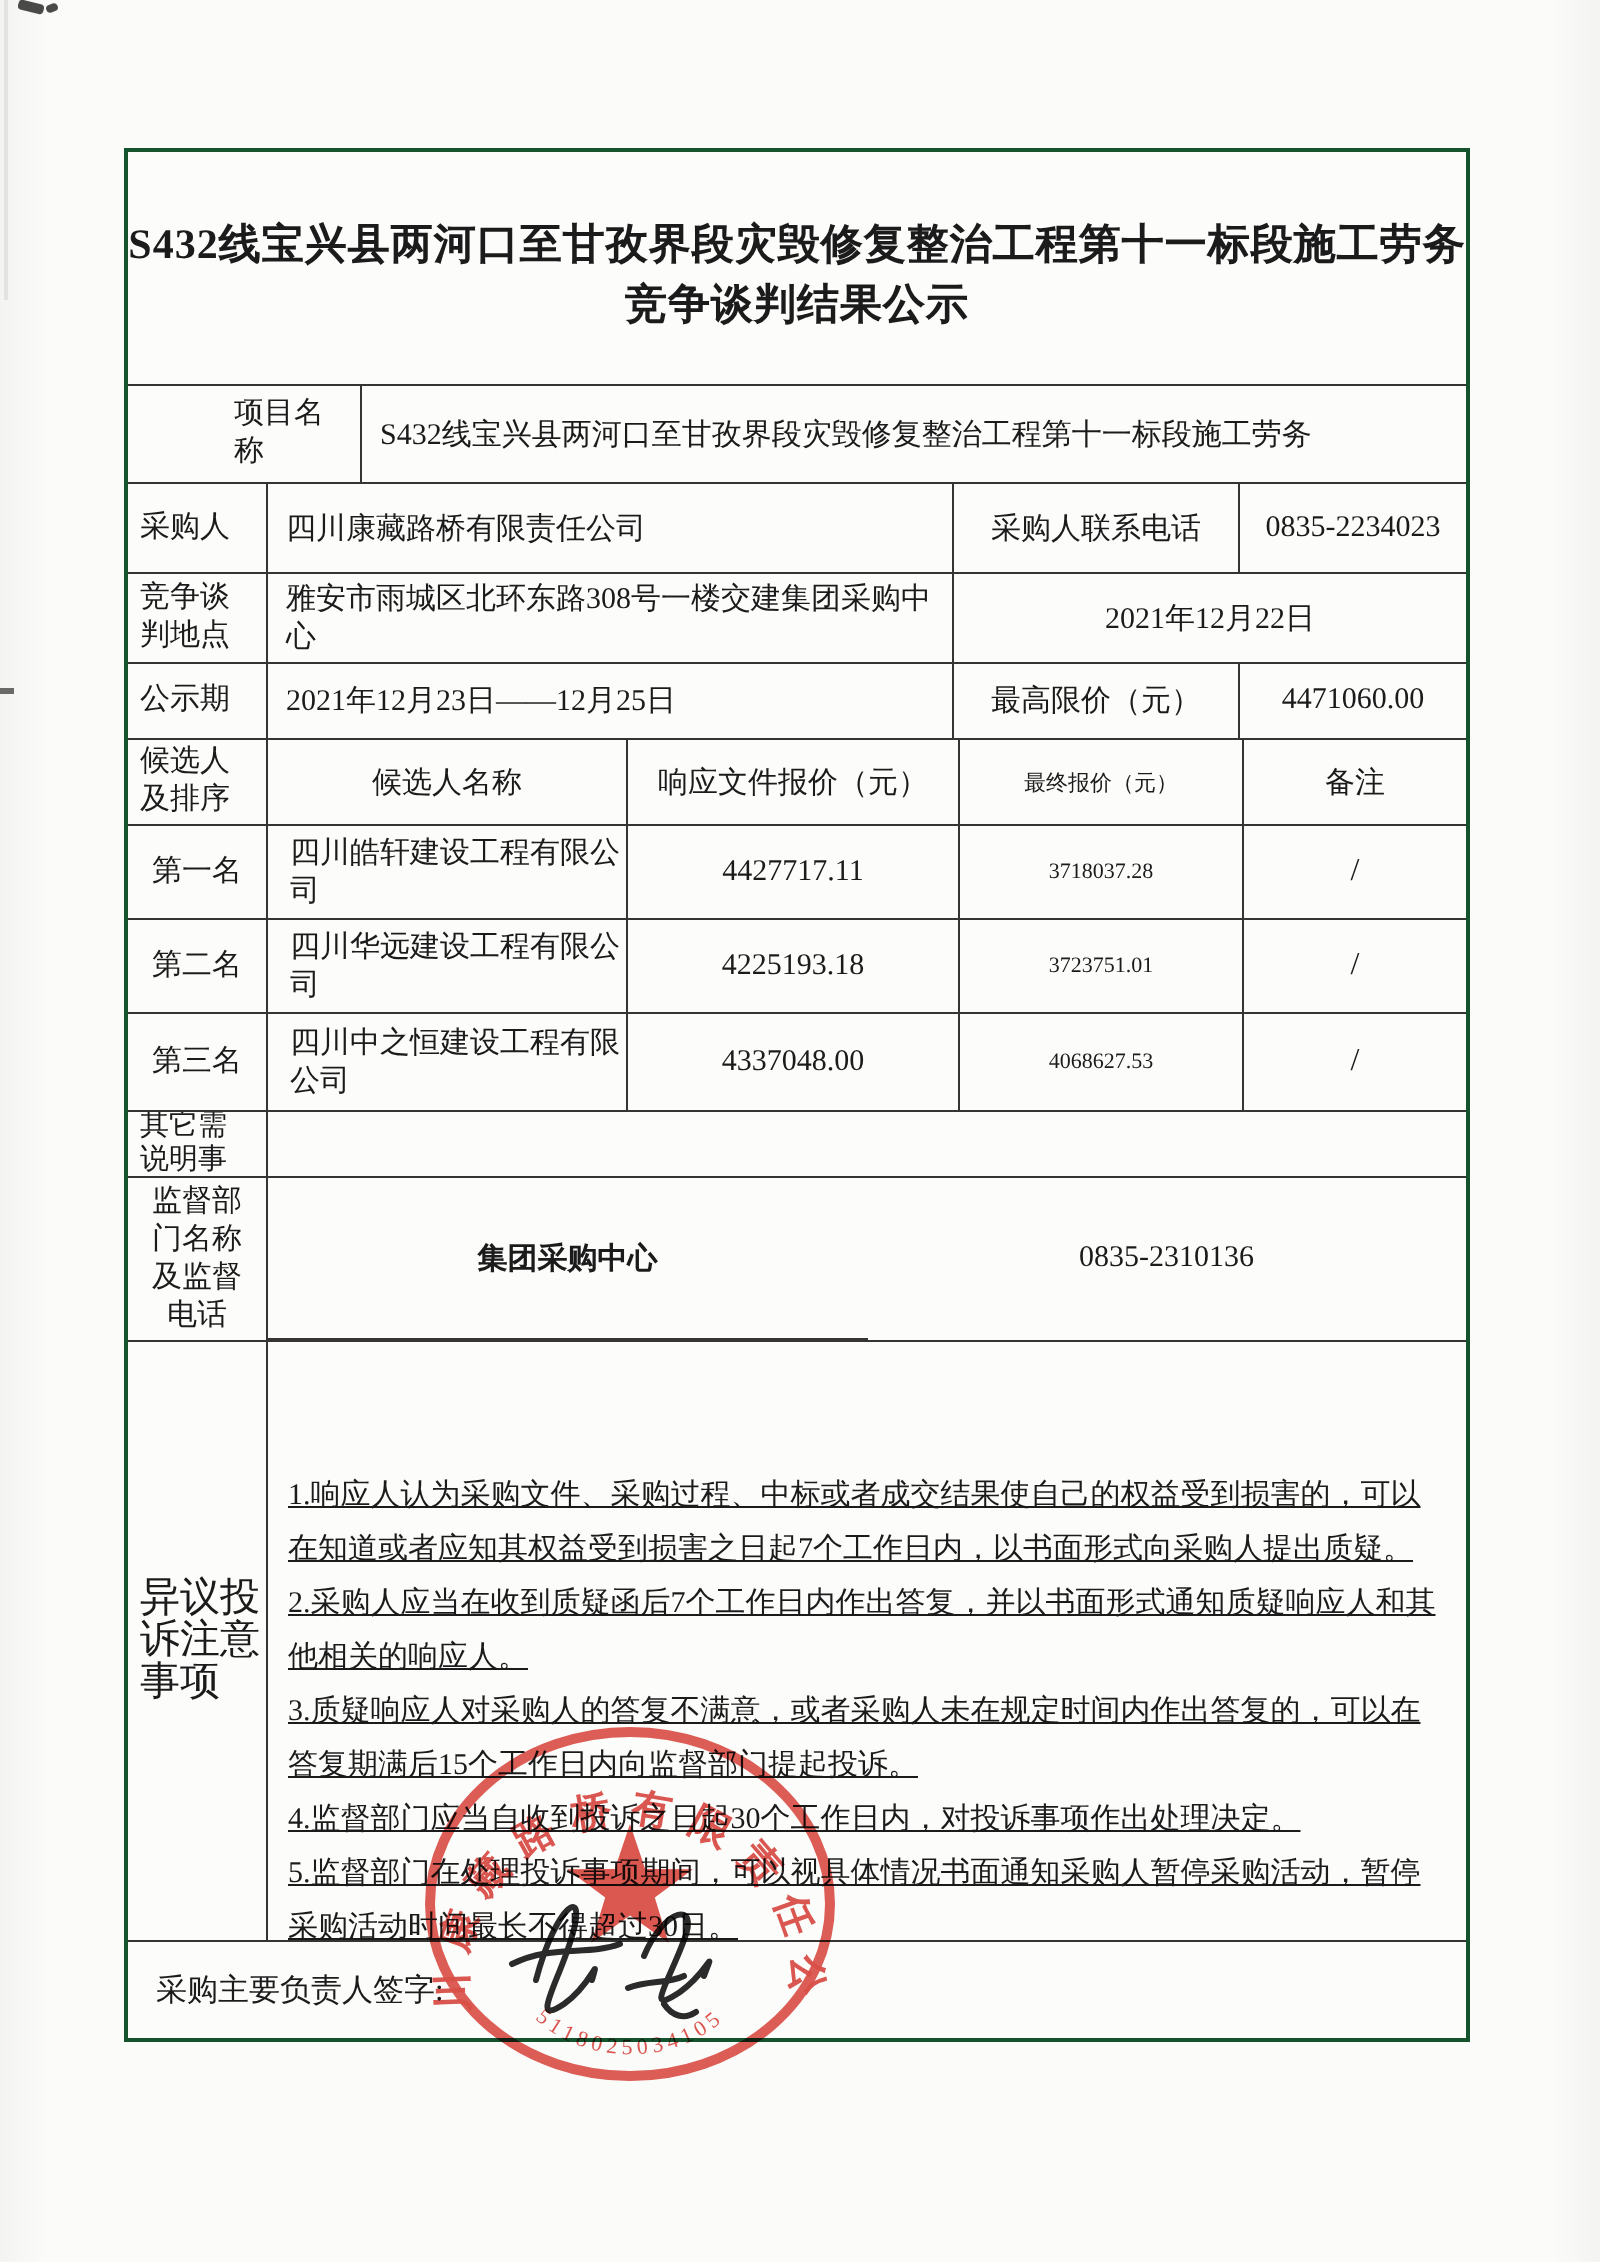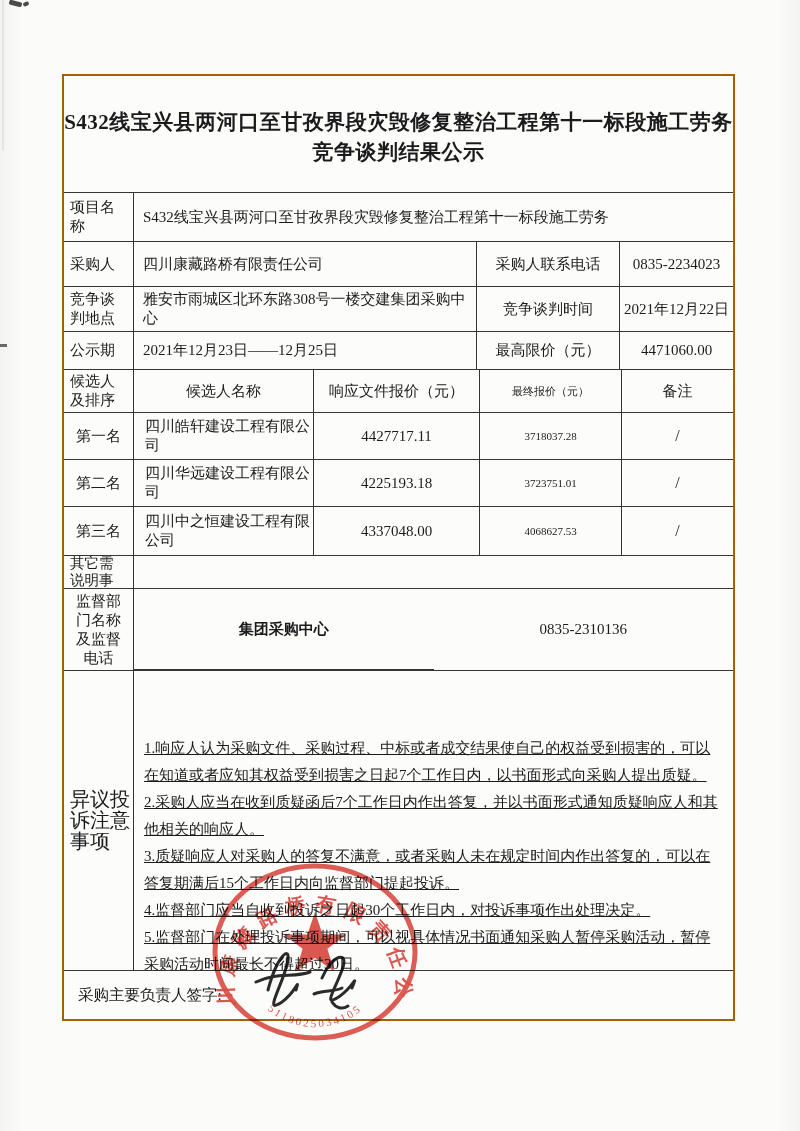--- a/index.html
+++ b/index.html
@@ -10,36 +10,36 @@
     background:#fbfbfa;
   }
   
   .page::before {
     content:""; position:absolute; inset:0;
     background:linear-gradient(90deg, rgba(0,0,0,.03) 0, rgba(0,0,0,0) 3%, rgba(0,0,0,0) 97%, rgba(0,0,0,.03) 100%);
     pointer-events:none;
   }
   .doc-table {
     position:absolute; left:62px; top:74px; width:673px;
-    border:2px solid #a16207;
+    border:2px solid #14532d;
     background:#fcfcfb;
   }
   .row { display:flex; width:100%; border-bottom:1px solid #363534; }
   .row:last-child { border-bottom:none; }
   .cell { border-right:1px solid #363534; display:flex; align-items:center; overflow:hidden; }
   .cell:last-child { border-right:none; }
   .pre { white-space:pre-line; }
   .lbl { flex:0 0 70px; padding:2px 2px 2px 6px; font-size:15px; line-height:19px; }
   .val-l { padding-left:9px; justify-content:flex-start; font-size:15px; }
   .val-c { justify-content:center; text-align:center; font-size:15px; }
   
   .r-title { height:117px; border-bottom:1px solid #363534; display:flex; align-items:center; justify-content:center; }
   .title-text { text-align:center; font-weight:bold; font-size:21px; line-height:30px; letter-spacing:.5px; padding-top:6px; }
   
-  .r1 { height:49px; } .r2 { height:45px; } .r3 { height:45px; } .r4 { height:38px; }
+  .r1 { height:49px;padding-left:47px; } .r2 { height:45px; } .r3 { height:45px; } .r4 { height:38px; }
   .c-val  { flex:0 0 343px; }
   .c-lbl2 { flex:0 0 143px; justify-content:center; text-align:center; font-size:15px; }
   .c-val2 { flex:1 1 auto; }
   .c-span { flex:1 1 auto; }
   
   .r5 { height:43px; } .r6 { height:47px; } .r7 { height:47px; } .r8 { height:49px; }
   .cc-rank { flex:0 0 70px; justify-content:center; text-align:center; font-size:15px; line-height:19px; }
   .cc-name { flex:0 0 180px; padding-left:11px; font-size:15px; }
   .cc-p1 { flex:0 0 166px; justify-content:center; font-size:15px; }
   .cc-p2 { flex:0 0 142px; justify-content:center; font-size:11px; }
@@ -98,21 +98,20 @@
       <div class="cell lbl">采购人</div>
       <div class="cell c-val val-l">四川康藏路桥有限责任公司</div>
       <div class="cell c-lbl2">采购人联系电话</div>
       <div class="cell c-val2 val-c">0835-2234023</div>
     </div>
 
     <div class="row r3">
       <div class="cell lbl pre">竞争谈
 判地点</div>
       <div class="cell c-val val-l">雅安市雨城区北环东路308号一楼交建集团采购中心</div>
-      <div class="cell c-lbl2">竞争谈判时间</div>
       <div class="cell c-val2 val-c">2021年12月22日</div>
     </div>
 
     <div class="row r4">
       <div class="cell lbl">公示期</div>
       <div class="cell c-val val-l">2021年12月23日——12月25日</div>
       <div class="cell c-lbl2">最高限价（元）</div>
       <div class="cell c-val2 val-c">4471060.00</div>
     </div>
 

